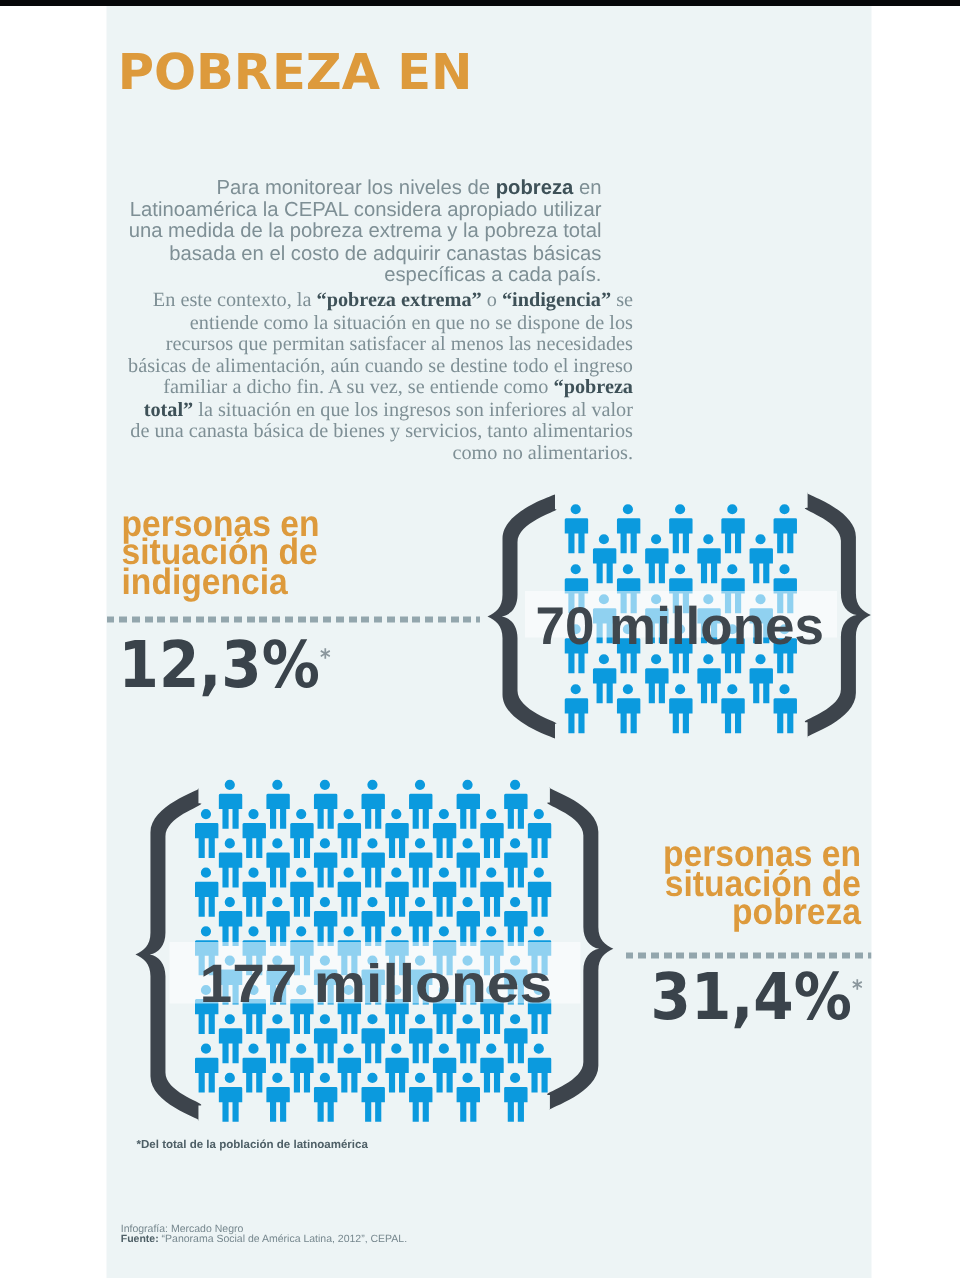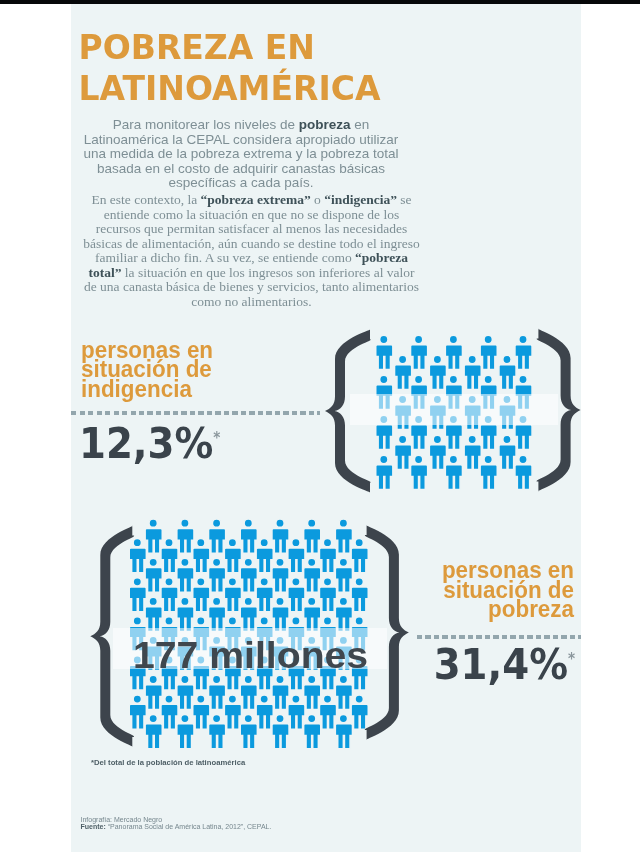--- a/index.html
+++ b/index.html
@@ -3,21 +3,21 @@
 <meta charset="utf-8">
 <style>
   html,body{margin:0;padding:0;}
   body{width:640px;height:852px;background:#ffffff;font-family:"Liberation Sans",sans-serif;overflow:hidden;}
   #topbar{position:absolute;left:0;top:0;width:640px;height:4px;background:#060709;}
   #panel{position:absolute;left:71px;top:4px;width:510px;height:848px;background:#edf4f5;overflow:hidden;}
 
   .title{position:absolute;left:7.5px;top:23px;color:#dd9a3c;font-family:"DejaVu Sans",sans-serif;
          font-weight:bold;font-size:33px;line-height:41px;}
 
-  .para{position:absolute;color:#7e8f95;font-size:13.5px;line-height:14.5px;text-align:center;}
+  .para{position:absolute;color:#7e8f95;font-size:13.5px;line-height:14.5px;text-align:right;}
   .para b{color:#3e5158;font-weight:bold;}
   #p1{left:10px;top:114px;width:320px;}
   #p2{left:10px;top:189px;width:341px;font-family:Liberation Serif, serif;}
 
   
   .lbl{position:absolute;color:#dd9a3c;font-weight:bold;font-size:24.5px;line-height:19.6px;
        transform:scaleX(0.915);letter-spacing:0px;}
   #lbl1{left:10px;top:335.5px;width:160px;text-align:left;transform-origin:0 0;}
   #lbl2{left:342px;top:556px;width:161px;text-align:right;transform-origin:100% 0;}
   .dash{position:absolute;height:4px;
@@ -41,21 +41,20 @@
   #source{position:absolute;left:9.5px;top:811.8px;color:#76878e;font-size:7px;line-height:7.6px;}
   #source b{color:#4e5f66;}
 </style>
 </head>
 <body>
 
 <div id="topbar"></div>
 <div id="panel">
   <div class="title">
     <div>POBREZA EN</div>
-    <div>LATINOAMÉRICA</div>
   </div>
   <div class="para" id="p1"><span>Para monitorear los niveles de </span><b>pobreza</b><span> en Latinoamérica la CEPAL considera apropiado utilizar una medida de la pobreza extrema y la pobreza total basada en el costo de adquirir canastas básicas específicas a cada país.</span></div>
   <div class="para" id="p2"><span>En este contexto, la </span><b>“pobreza extrema”</b><span> o </span><b>“indigencia”</b><span> se entiende como la situación en que no se dispone de los recursos que permitan satisfacer al menos las necesidades básicas de alimentación, aún cuando se destine todo el ingreso familiar a dicho fin. A su vez, se entiende como </span><b>“pobreza total”</b><span> la situación en que los ingresos son inferiores al valor de una canasta básica de bienes y servicios, tanto alimentarios como no alimentarios.</span></div>
 
   <div class="lbl" id="lbl1">personas en situación de indigencia</div>
   <div class="dash" id="dash1"></div>
   <div class="pct" id="pct1"><span>12,3%</span><span class="star">*</span></div>
 
   <svg class="figlayer" viewBox="0 0 510 848">
     <defs>
@@ -183,20 +182,21 @@
         <use href="#pf" x="263.3" y="710.7"></use>
       </g>
     <g id="braces" fill="#3d444c">
         <path d="M299 325.5 C300 326 264 336 264 355 L264 392.5 C264 401 259.5 404.5 254 407 C259.5 409.5 264 413 264 421.5 L264 459 C264 478 300 488 299 488.5 L299 478.5 C306 478.5 274 471 274 456.5 L274 421.5 C274 413 269.5 408 263.5 407 C269.5 406 274 401 274 392.5 L274 357.5 C274 343 306 335.5 299 335.5 Z"></path>
         <path d="M467.4 324.5 C463.6 325 499.6 335 499.6 354 L499.6 391.5 C499.6 400 504.1 403.5 509.6 406 C504.1 408.5 499.6 412 499.6 420.5 L499.6 458 C499.6 477 463.6 487 467.4 487.5 L467.4 477.5 C457.6 477.5 489.6 470 489.6 455.5 L489.6 420.5 C489.6 412 494.1 407 500.1 406 C494.1 405 489.6 400 489.6 391.5 L489.6 356.5 C489.6 342 457.6 334.5 467.4 334.5 Z"></path>
         <path d="M61.30000000000001 521.5 C65.3 522 29.299999999999997 532 29.299999999999997 551 L29.299999999999997 617.75 C29.299999999999997 626.25 24.799999999999997 629.75 19.299999999999997 632.25 C24.799999999999997 634.75 29.299999999999997 638.25 29.299999999999997 646.75 L29.299999999999997 713.5 C29.299999999999997 732.5 65.3 742.5 61.30000000000001 743 L61.30000000000001 733 C71.3 733 39.3 725.5 39.3 711 L39.3 646.75 C39.3 638.25 34.8 633.25 28.799999999999997 632.25 C34.8 631.25 39.3 626.25 39.3 617.75 L39.3 553.5 C39.3 539 71.3 531.5 61.30000000000001 531.5 Z"></path>
         <path d="M295.6 521 C291.9 521.5 327.9 531.5 327.9 550.5 L327.9 614 C327.9 622.5 332.4 626 337.9 628.5 C332.4 631 327.9 634.5 327.9 643 L327.9 706.5 C327.9 725.5 291.9 735.5 295.6 736 L295.6 726 C285.9 726 317.9 718.5 317.9 704 L317.9 643 C317.9 634.5 322.4 629.5 328.4 628.5 C322.4 627.5 317.9 622.5 317.9 614 L317.9 553 C317.9 538.5 285.9 531 295.6 531 Z"></path>
       </g>
   </svg>
   <div class="band" id="band1"></div>
+  <div class="cnt" id="cnt1">70 millones</div>
   <div class="band" id="band2"></div>
   <div class="cnt" id="cnt2">177 millones</div>
   <div class="lbl" id="lbl2">personas en situación de pobreza</div>
   <div class="dash" id="dash2"></div>
   <div id="footnote">*Del total de la población de latinoamérica</div>
   <div id="source">
     <div>Infografía: Mercado Negro</div>
     <div><b>Fuente:</b><span> “Panorama Social de América Latina, 2012”, CEPAL.</span></div>
   </div>
   <div class="pct" id="pct2"><span>31,4%</span><span class="star">*</span></div>

